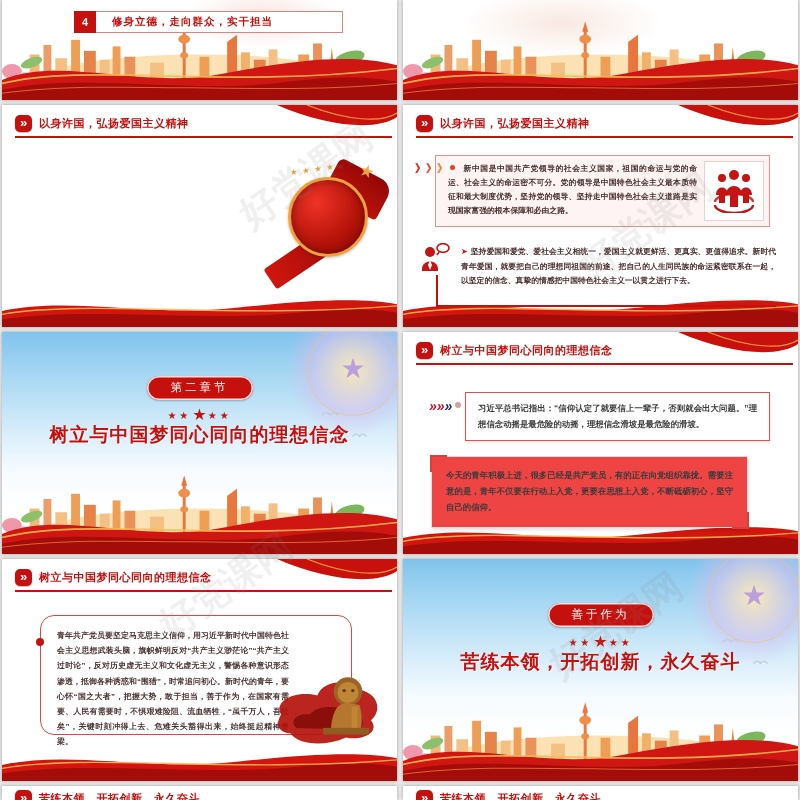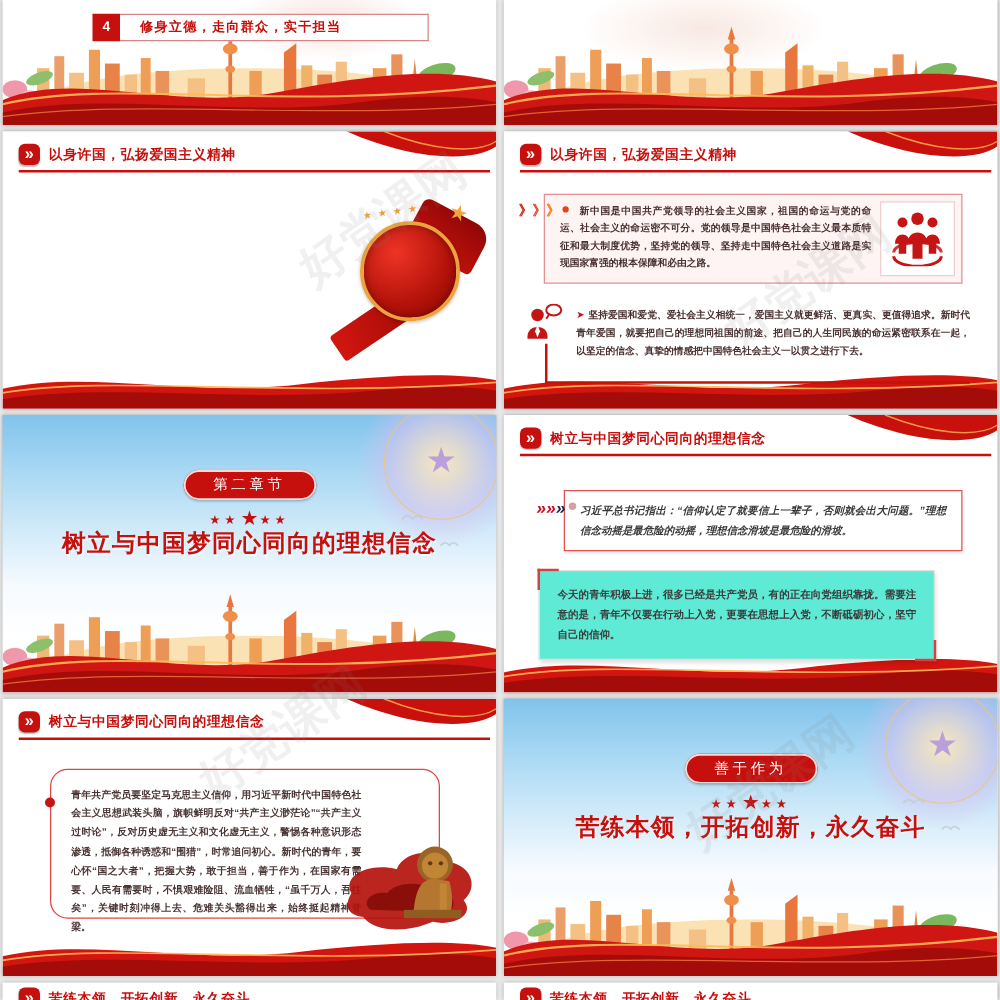--- a/index.html
+++ b/index.html
@@ -64,24 +64,24 @@
         box-shadow:inset 0 0 0 1.5px rgba(255,255,255,.85),0 1px 2px rgba(0,0,0,.25);}
   .stars-row{position:absolute;top:73px;left:0;width:100%;text-align:center;color:#c6100e;z-index:6;}
   .stars-row .s{font-size:10px;letter-spacing:3px;vertical-align:1px;}
   .stars-row .m{font-size:16px;margin:0 1px;}
   .chapter-title{position:absolute;top:90px;left:0;width:100%;margin:0;text-align:center;color:#c6100e;
                  font-size:19px;font-weight:900;letter-spacing:1px;z-index:6;text-shadow:1px 1px 0 rgba(255,255,255,.85);}
   
   .bul3{position:absolute;left:26px;top:66px;font-weight:900;font-size:14px;z-index:6;font-style:italic;}
   .bul3 .c1,.bul3 .c2{color:#c8102a}.bul3 .c3{color:#232a52}
   .bul3 .dot{display:inline-block;width:6px;height:6px;border-radius:50%;background:#d9a0a0;vertical-align:3px;margin-left:3px;}
-  .box-quote{position:absolute;left:48px;top:60px;right:28px;background:#fff;border:1.3px solid #e05050;z-index:5;
-             box-shadow:1px 2px 2px rgba(0,0,0,.08);font-style:italic;}
+  .box-quote{position:absolute;left:62px;top:60px;right:28px;background:#fff;border:1.3px solid #e05050;z-index:5;
+             box-shadow:1px 2px 2px rgba(0,0,0,.08);}
   .box-quote p{margin:0;padding:8px 12px;font-size:8.4px;line-height:1.85;font-weight:700;color:#3a3a3a;text-align:justify;}
-  .box-corner{position:absolute;left:28px;top:124px;right:50px;background:#5eead4;border:1px solid #e2dede;z-index:5;
+  .box-corner{position:absolute;left:28px;top:124px;right:50px;background:#ef4444;border:1px solid #e2dede;z-index:5;
               box-shadow:1px 2px 3px rgba(0,0,0,.12);}
   .box-corner:before{content:"";position:absolute;left:-2px;top:-2px;width:15px;height:15px;
                      border-left:2px solid #d64040;border-top:2px solid #d64040;}
   .box-corner:after{content:"";position:absolute;right:-2px;bottom:-2px;width:15px;height:15px;
                     border-right:2px solid #d64040;border-bottom:2px solid #d64040;}
   .box-corner p{margin:0;padding:11px 14px;font-size:8.4px;line-height:1.9;font-weight:700;color:#3a3a3a;text-align:justify;}
   
   .box-round{position:absolute;left:38px;top:56px;right:45px;height:118px;border:1.4px solid #e04545;border-radius:14px;
              background:#fff;z-index:5;}
   .box-round .dot{position:absolute;left:-5px;top:22px;width:8px;height:8px;border-radius:50%;background:#c41414;}

